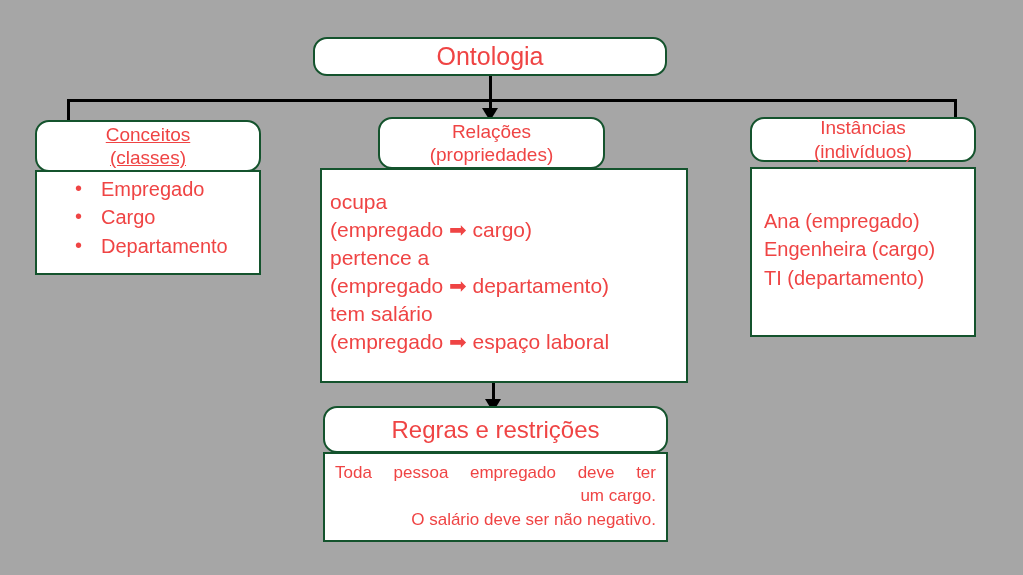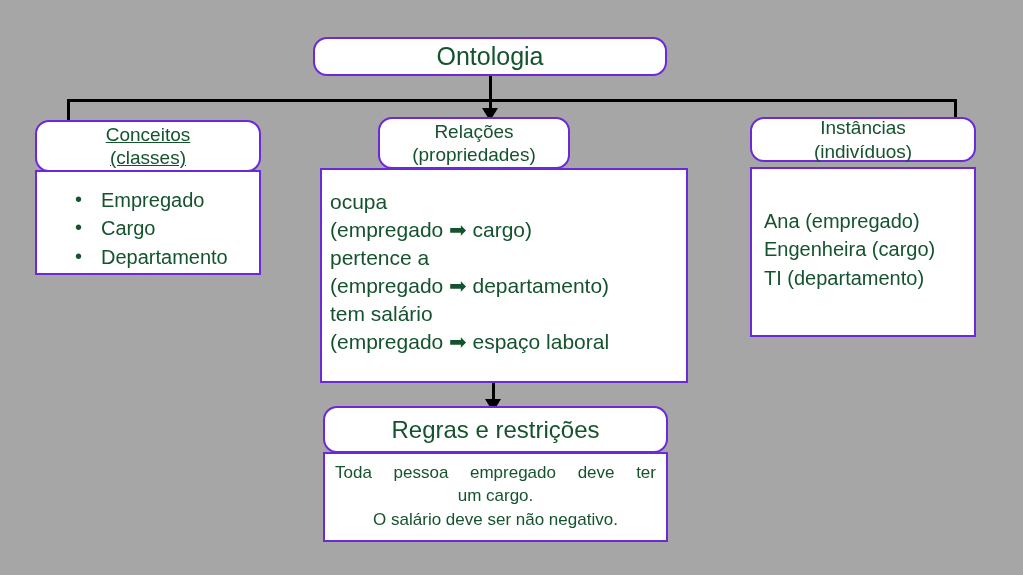--- a/index.html
+++ b/index.html
@@ -16,23 +16,23 @@
   #canvas {
     position: relative;
     width: 1023px;
     height: 575px;
   }
 
   
   .node {
     position: absolute;
     background: #ffffff;
-    border: 2px solid #6d28d9;
+    border: 2px solid #14532d;
     box-sizing: border-box;
-    color: #14532d;
+    color: #ef4444;
   }
   .node.round {
     border-radius: 14px;
   }
   .node.square {
     border-radius: 0;
   }
   .center-txt {
     display: flex;
     align-items: center;
@@ -58,21 +58,21 @@
   #header-conceitos {
     left: 35px;
     top: 120px;
     width: 226px;
     height: 52px;
     text-decoration: underline;
   }
   #header-relacoes {
     left: 378px;
     top: 117px;
-    width: 192px;
+    width: 227px;
     height: 52px;
   }
   #header-instancias {
     left: 750px;
     top: 117px;
     width: 226px;
     height: 45px;
   }
   #header-regras {
     left: 323px;
@@ -86,21 +86,21 @@
   .col-body {
     font-size: 20px;
     padding: 8px 12px;
     line-height: 1.35;
   }
   #body-conceitos {
     left: 35px;
     top: 170px;
     width: 226px;
     height: 105px;
-    padding-top: 14px;
+    padding-top: 3px;
   }
   #body-conceitos ul {
     margin: 0;
     padding: 0 0 0 26px;
     list-style: none;
   }
   #body-conceitos li {
     position: relative;
     padding-left: 26px;
     line-height: 1.42;
@@ -138,21 +138,21 @@
     height: 90px;
     padding: 7px 10px 12px 10px;
     font-size: 17px;
     line-height: 1.38;
   }
   .justify-line {
     text-align: justify;
     text-align-last: justify;
   }
   .plain-line {
-    text-align: center;
+    text-align: right;
   }
 
   
   .line {
     position: absolute;
     background: #000000;
   }
   .h-line {
     height: 3px;
   }

